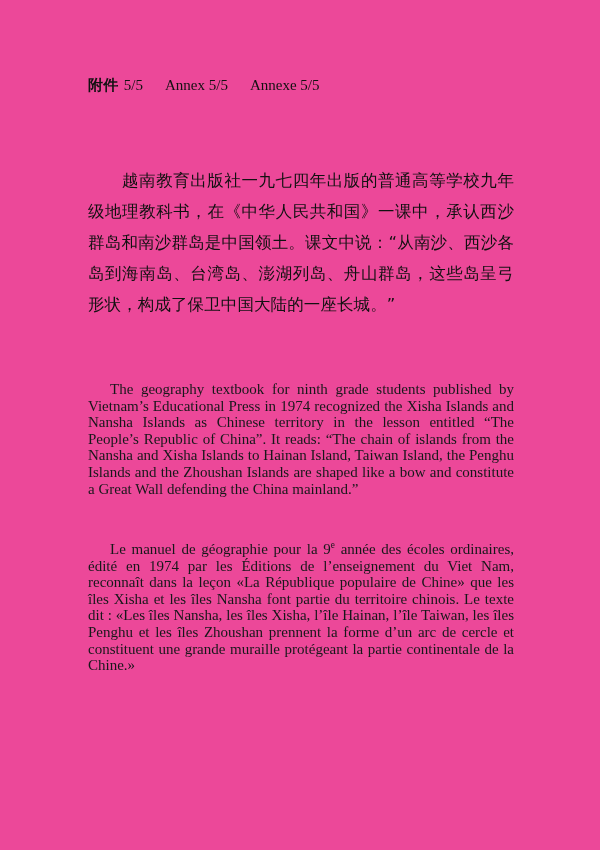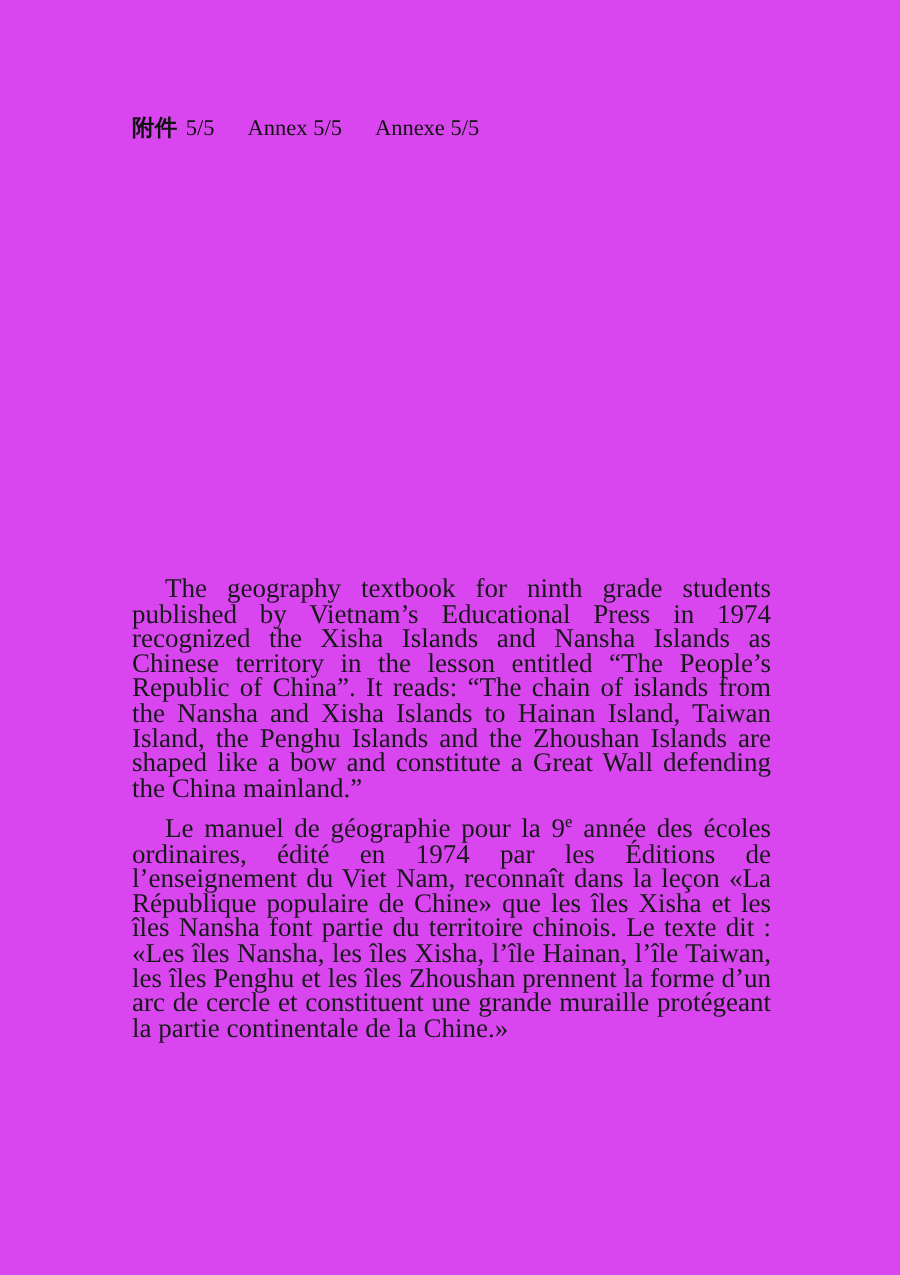--- a/index.html
+++ b/index.html
@@ -14,21 +14,21 @@
     position: relative;
     overflow: hidden;
     font-family: "Liberation Serif", "DejaVu Serif", serif;
     color: #141414;
     -webkit-font-smoothing: antialiased;
   }
 
   .page {
     position: absolute;
     inset: 0;
-    background: #d946ef;
+    background: #ec4899;
   }
 
   
   .doc-header {
     position: absolute;
     left: 88px;
     top: 75px;
     white-space: nowrap;
     font-size: 15px;
     line-height: 20px;
@@ -69,21 +69,21 @@
     font-size: 16.5px;
     line-height: 31px;
     text-indent: 34px;
     color: #111111;
     letter-spacing: 0.1px;
     text-align: justify;
   }
 
   .block-latin {
     font-family: "Liberation Serif", "DejaVu Serif", serif;
-    font-size: 18px;
+    font-size: 15px;
     line-height: 16.6px;
     text-indent: 22px;
     color: #17181a;
   }
 
   .block-en { top: 366px; }
   .block-fr { top: 526px; }
 
   sup.ord {
     font-size: 0.62em;
@@ -93,18 +93,19 @@
 </style>
 </head>
 <body>
 
 <div class="page">
 
   <div class="doc-header">
     <span class="cjk-label">附件 </span><span class="num">5/5</span><span class="gap"></span><span class="latin">Annex </span><span class="latin">5/5</span><span class="gap"></span><span class="latin">Annexe </span><span class="latin">5/5</span>
   </div>
 
+  <p class="block block-cjk">越南教育出版社一九七四年出版的普通高等学校九年级地理教科书，在《中华人民共和国》一课中，承认西沙群岛和南沙群岛是中国领土。课文中说：“从南沙、西沙各岛到海南岛、台湾岛、澎湖列岛、舟山群岛，这些岛呈弓形状，构成了保卫中国大陆的一座长城。”</p>
 
   <p class="block block-latin block-en">The geography textbook for ninth grade students published by Vietnam’s Educational Press in 1974 recognized the Xisha Islands and Nansha Islands as Chinese territory in the lesson entitled “The People’s Republic of China”. It reads: “The chain of islands from the Nansha and Xisha Islands to Hainan Island, Taiwan Island, the Penghu Islands and the Zhoushan Islands are shaped like a bow and constitute a Great Wall defending the China mainland.”</p>
 
   <p class="block block-latin block-fr"><span>Le manuel de géographie pour la 9</span><sup class="ord">e</sup><span> année des écoles ordinaires, édité en 1974 par les Éditions de l’enseignement du Viet Nam, reconnaît dans la leçon «La République populaire de Chine» que les îles Xisha et les îles Nansha font partie du territoire chinois. Le texte dit : «Les îles Nansha, les îles Xisha, l’île Hainan, l’île Taiwan, les îles Penghu et les îles Zhoushan prennent la forme d’un arc de cercle et constituent une grande muraille protégeant la partie continentale de la Chine.»</span></p>
 
 </div>
 
 </body></html>

